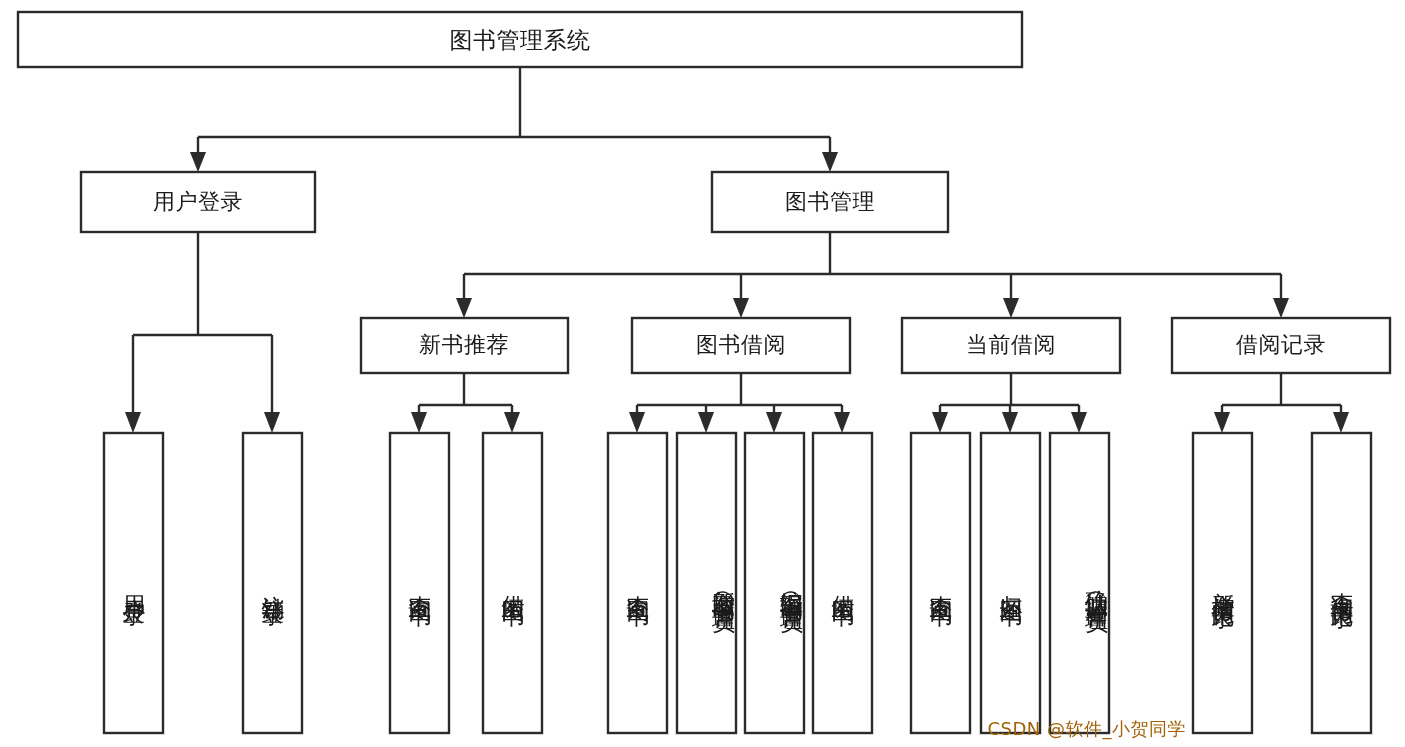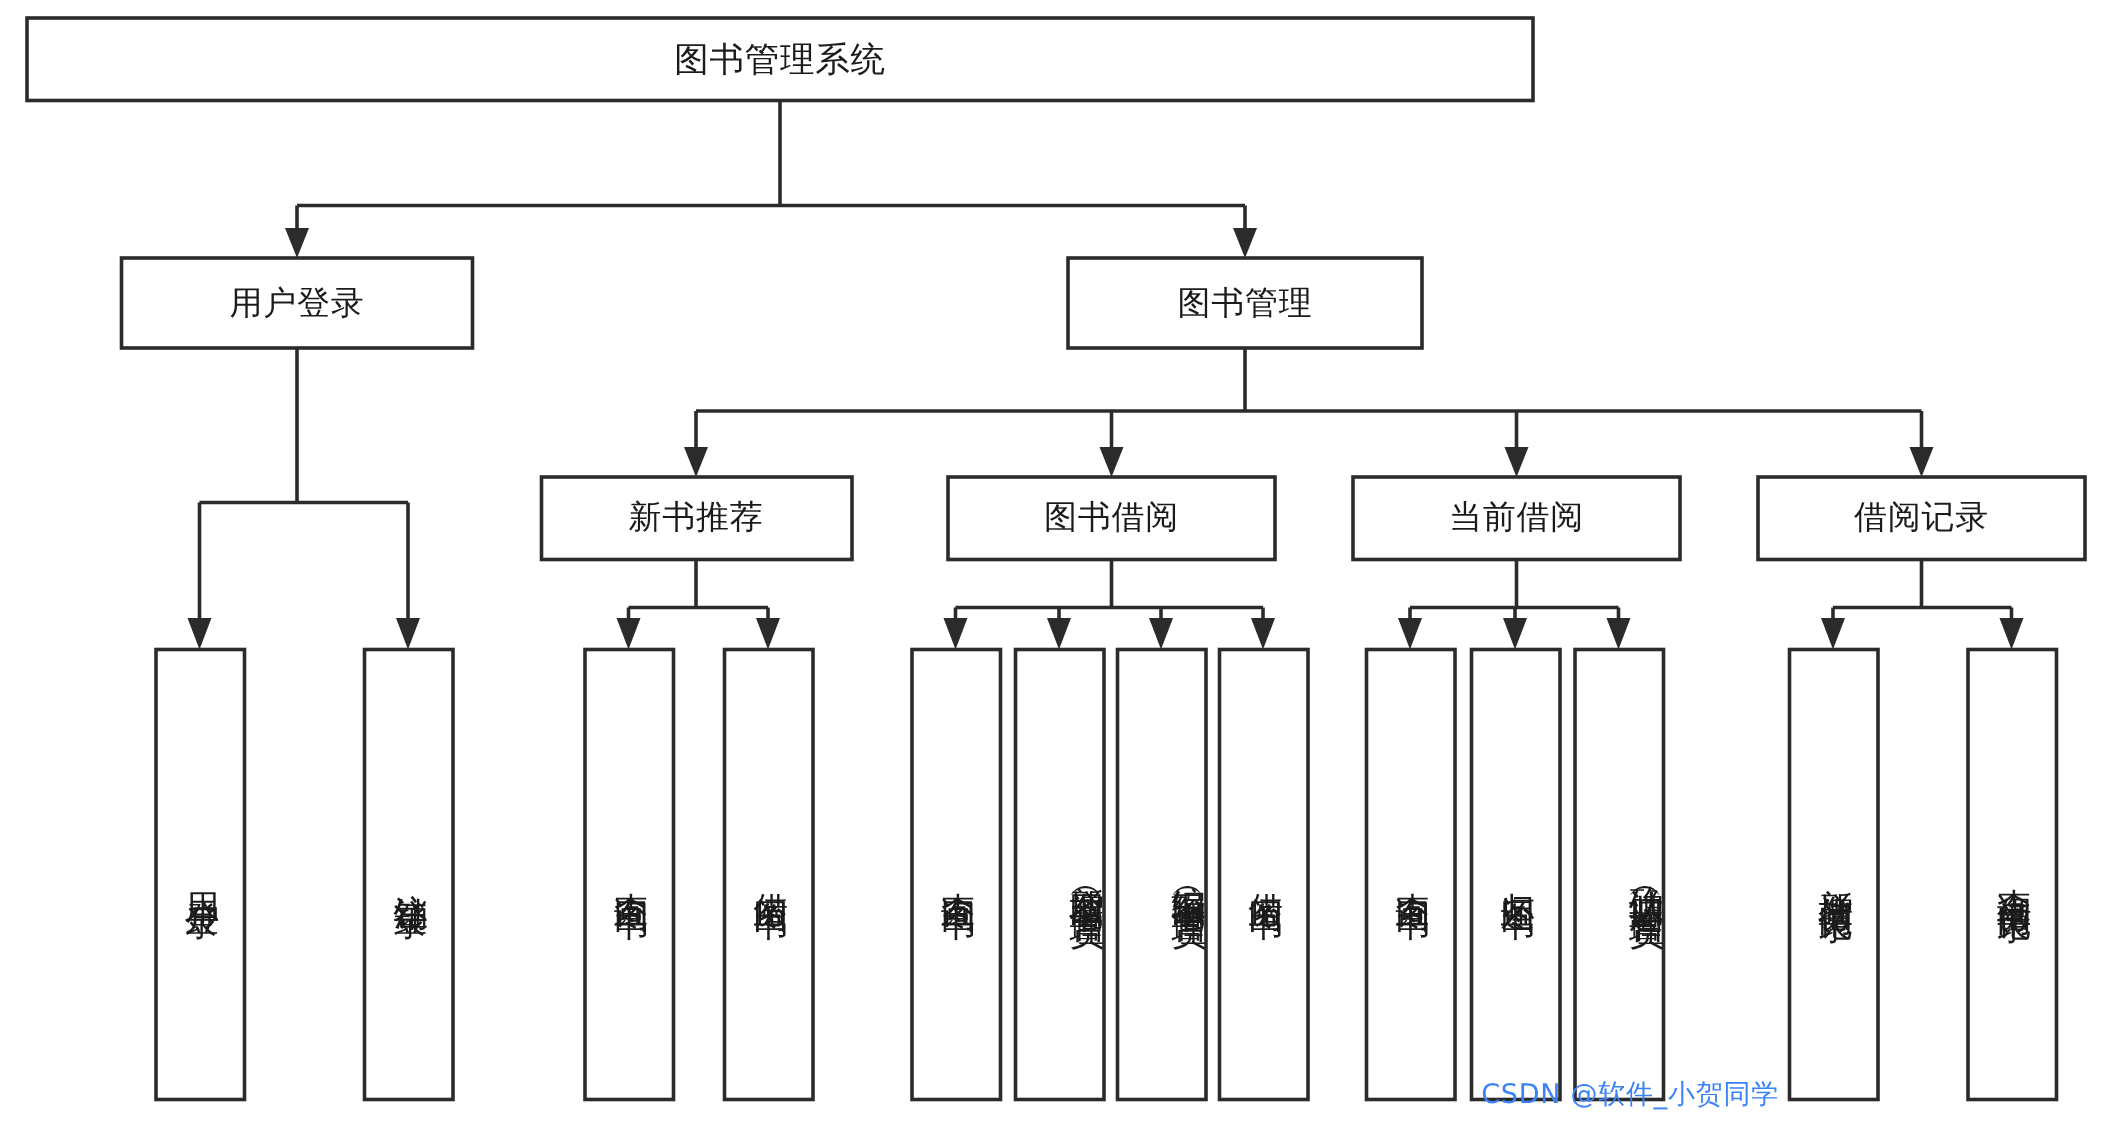--- a/index.html
+++ b/index.html
@@ -64,21 +64,21 @@
     white-space: nowrap;
     text-align: center;
     pointer-events: none;
   }
   #watermark {
     position: absolute;
     right: 12px;
     bottom: 6px;
     font-family: "DejaVu Sans", "Liberation Sans", sans-serif;
     font-size: 18px;
-    color: #3b82f6;
+    color: #a16207;
     letter-spacing: 0.5px;
     white-space: nowrap;
   }
 </style>
 </head>
 <body>
 
 <div id="diagram-root">
 
   <svg id="flow" viewBox="0 0 1405 747">

